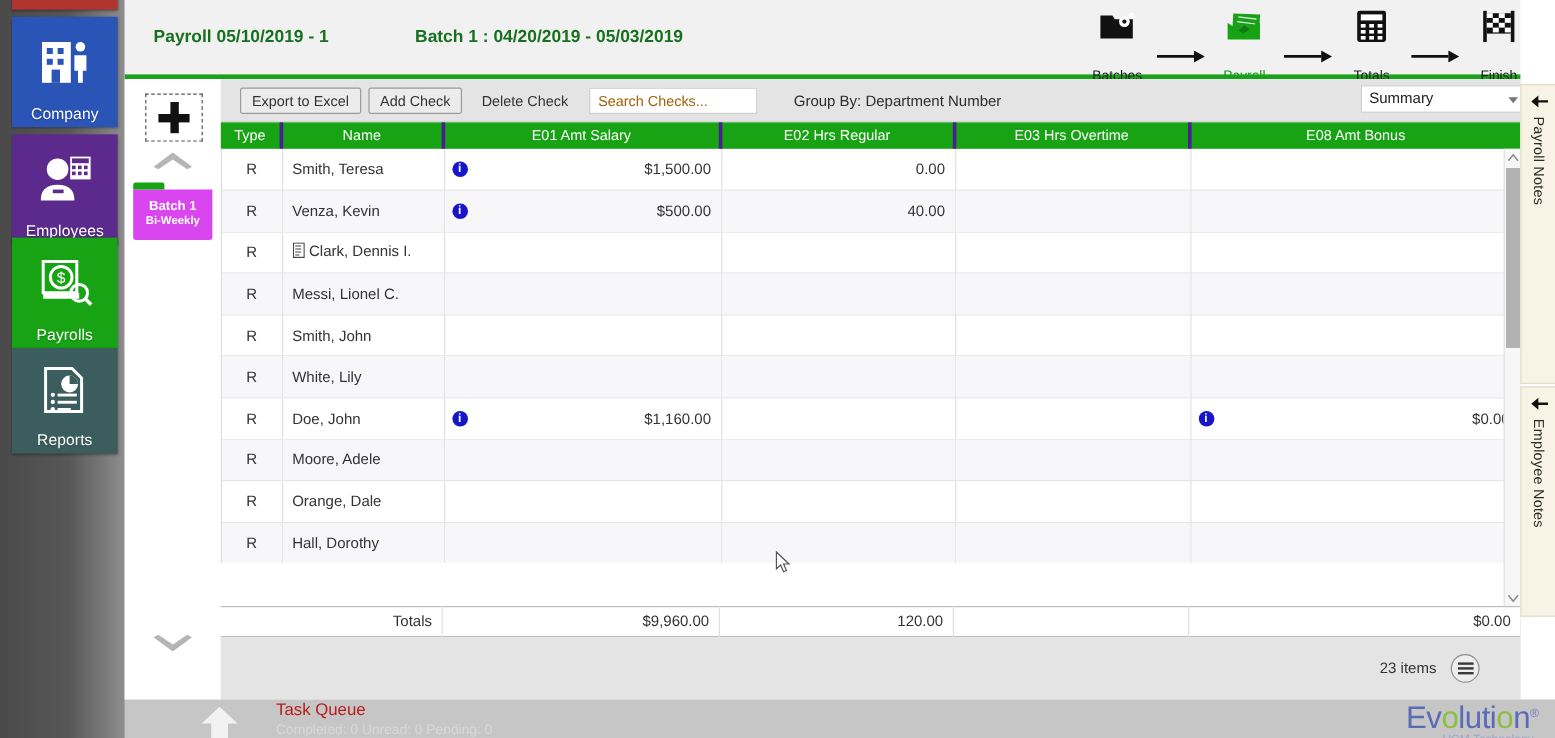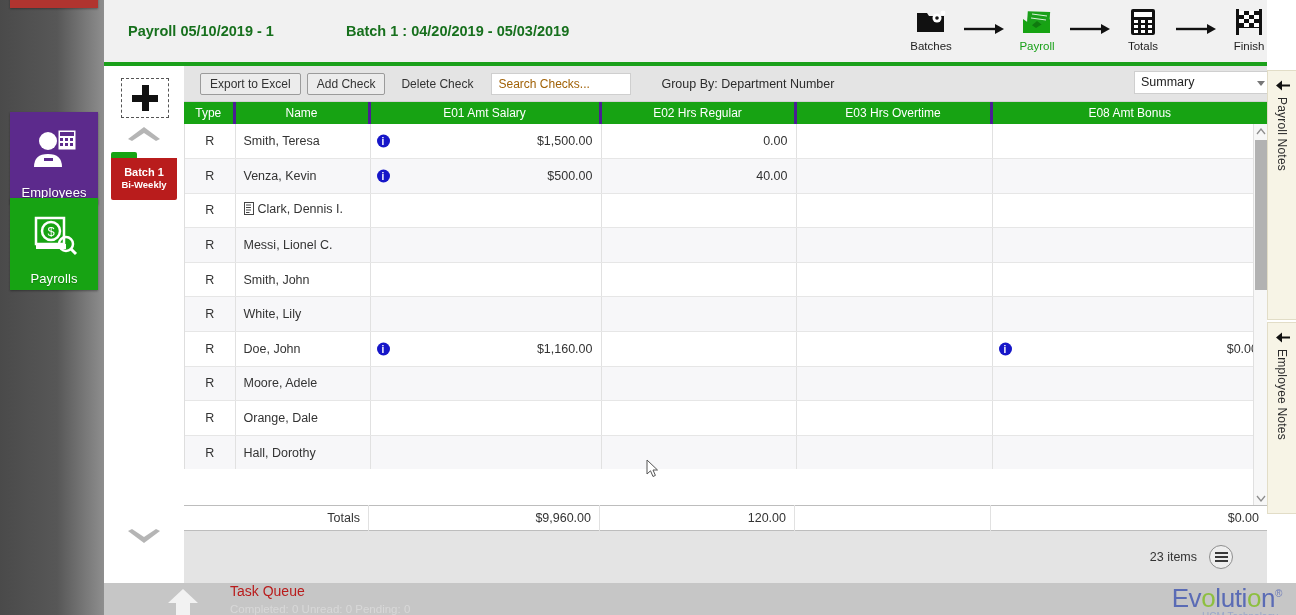--- a/index.html
+++ b/index.html
@@ -48,42 +48,42 @@
   }
   .topbar .ptitle {
     margin-left: 24px; font-size: 14.5px; font-weight: bold; color: #17701d;
   }
   .topbar .btitle {
     margin-left: 47px; font-size: 14.5px; font-weight: bold; color: #17701d;
   }
   .wizard { position: absolute; right: 16px; top: 6px; display: flex; align-items: flex-end; }
   .wiz-step { width: 62px; display: flex; flex-direction: column; align-items: center; }
   .wiz-ico { height: 32px; display: flex; align-items: center; justify-content: center; }
-  .wiz-lbl { font-size: 11.5px; color: #1d1d1d; margin-top: 2px; }
+  .wiz-lbl { font-size: 11.5px; color: #1d1d1d; margin-top: 20px; }
   .wiz-lbl.active { color: #18a018; }
   .wiz-arrow { width: 44px; height: 46px; display: flex; align-items: center; justify-content: center; }
 
   
   .body-wrap { position: relative; height: 517px; background: #ffffff; display: flex; }
 
   
   .batch-col { width: 80px; position: relative; background: #fff; }
   .add-batch {
     position: absolute; left: 17px; top: 12px; width: 48px; height: 40px;
     border: 1px dashed #555; background: #fff;
     display: flex; align-items: center; justify-content: center; cursor: pointer;
   }
   .plus-h { position: absolute; width: 26px; height: 7px; background: #111; }
   .plus-v { position: absolute; width: 7px; height: 26px; background: #111; }
   .chev { position: absolute; left: 22px; cursor: pointer; }
   .chev-up { top: 58px; }
   .chev-dn { top: 462px; }
   .batch-tile {
     position: absolute; left: 7px; top: 92px; width: 66px; height: 42px;
-    background: #b91c1c; color: #fff; text-align: center; cursor: pointer;
+    background: #d946ef; color: #fff; text-align: center; cursor: pointer;
     border-radius: 0 0 2px 2px;
   }
   .batch-tile:before {
     content: ""; position: absolute; left: 0; top: -6px; width: 26px; height: 6px;
     background: #17a313; border-radius: 2px 2px 0 0;
   }
   .batch-tile .b1 { font-size: 11px; font-weight: bold; padding-top: 8px; line-height: 13px; }
   .batch-tile .b2 { font-size: 9.5px; font-weight: bold; line-height: 12px; }
 
   
@@ -221,20 +221,35 @@
   .mouse-cursor { position: absolute; left: 646px; top: 459px; pointer-events: none; }
 </style>
 </head>
 <body>
 
 <div id="app">
 
   <div class="sidebar">
     <div class="side-tile tile-red"></div>
 
+    <div class="side-tile tile-company">
+      <div class="tile-icon">
+        <svg width="46" height="44" viewBox="0 0 46 44">
+          <rect x="4" y="6" width="24" height="34" fill="#fff"></rect>
+          <rect x="8" y="11" width="5" height="5" fill="#2a54b5"></rect>
+          <rect x="17" y="11" width="5" height="5" fill="#2a54b5"></rect>
+          <rect x="8" y="20" width="5" height="5" fill="#2a54b5"></rect>
+          <rect x="17" y="20" width="5" height="5" fill="#2a54b5"></rect>
+          <rect x="12" y="29" width="7" height="11" fill="#2a54b5"></rect>
+          <circle cx="36" cy="10" r="4" fill="#fff"></circle>
+          <path d="M31 17 h10 v13 h-3 v10 h-4 v-10 h-3 z" fill="#fff"></path>
+        </svg>
+      </div>
+      <div class="tile-label">Company</div>
+    </div>
 
     <div class="side-tile tile-employees">
       <div class="tile-icon">
         <svg width="48" height="44" viewBox="0 0 48 44">
           <circle cx="18" cy="14" r="9" fill="#fff"></circle>
           <path d="M4 40 q0 -13 14 -13 q14 0 14 13 z" fill="#fff"></path>
           <rect x="14" y="31" width="9" height="3" fill="#5c2a8c"></rect>
           <rect x="28" y="3" width="18" height="20" fill="#fff" stroke="#5c2a8c" stroke-width="1"></rect>
           <rect x="30" y="5" width="14" height="4" fill="#5c2a8c"></rect>
           <g fill="#5c2a8c">
@@ -257,20 +272,38 @@
           <path d="M6 30 h30 v5 h-30 z" fill="#fff"></path>
           <circle cx="21" cy="17" r="9" fill="none" stroke="#fff" stroke-width="2.5"></circle>
           <text x="21" y="22" font-size="13" font-family="Liberation Sans, sans-serif" fill="#fff" text-anchor="middle">$</text>
           <circle cx="36" cy="30" r="7" fill="none" stroke="#fff" stroke-width="2.5"></circle>
           <line x1="41" y1="35" x2="46" y2="40" stroke="#fff" stroke-width="3"></line>
         </svg>
       </div>
       <div class="tile-label">Payrolls</div>
     </div>
 
+    <div class="side-tile tile-reports">
+      <div class="tile-icon">
+        <svg width="44" height="42" viewBox="0 0 44 42">
+          <path d="M6 3 h22 l8 8 v28 h-30 z" fill="none" stroke="#fff" stroke-width="2.5"></path>
+          <circle cx="26" cy="16" r="7" fill="#fff"></circle>
+          <path d="M26 16 L26 9 A7 7 0 0 1 33 16 z" fill="#3c5d5d"></path>
+          <g fill="#fff">
+            <circle cx="12" cy="25" r="1.8"></circle>
+              <rect x="16" y="24" width="16" height="2.4"></rect>
+            <circle cx="12" cy="31" r="1.8"></circle>
+              <rect x="16" y="30" width="16" height="2.4"></rect>
+            <circle cx="12" cy="37" r="1.8"></circle>
+              <rect x="16" y="36" width="11" height="2.4"></rect>
+          </g>
+        </svg>
+      </div>
+      <div class="tile-label">Reports</div>
+    </div>
   </div>
 
   <div class="main">
 
     <div class="topbar">
       <div class="ptitle">Payroll 05/10/2019 - 1</div>
       <div class="btitle">Batch 1 : 04/20/2019 - 05/03/2019</div>
 
       <div class="wizard">
         <div class="wiz-step">

